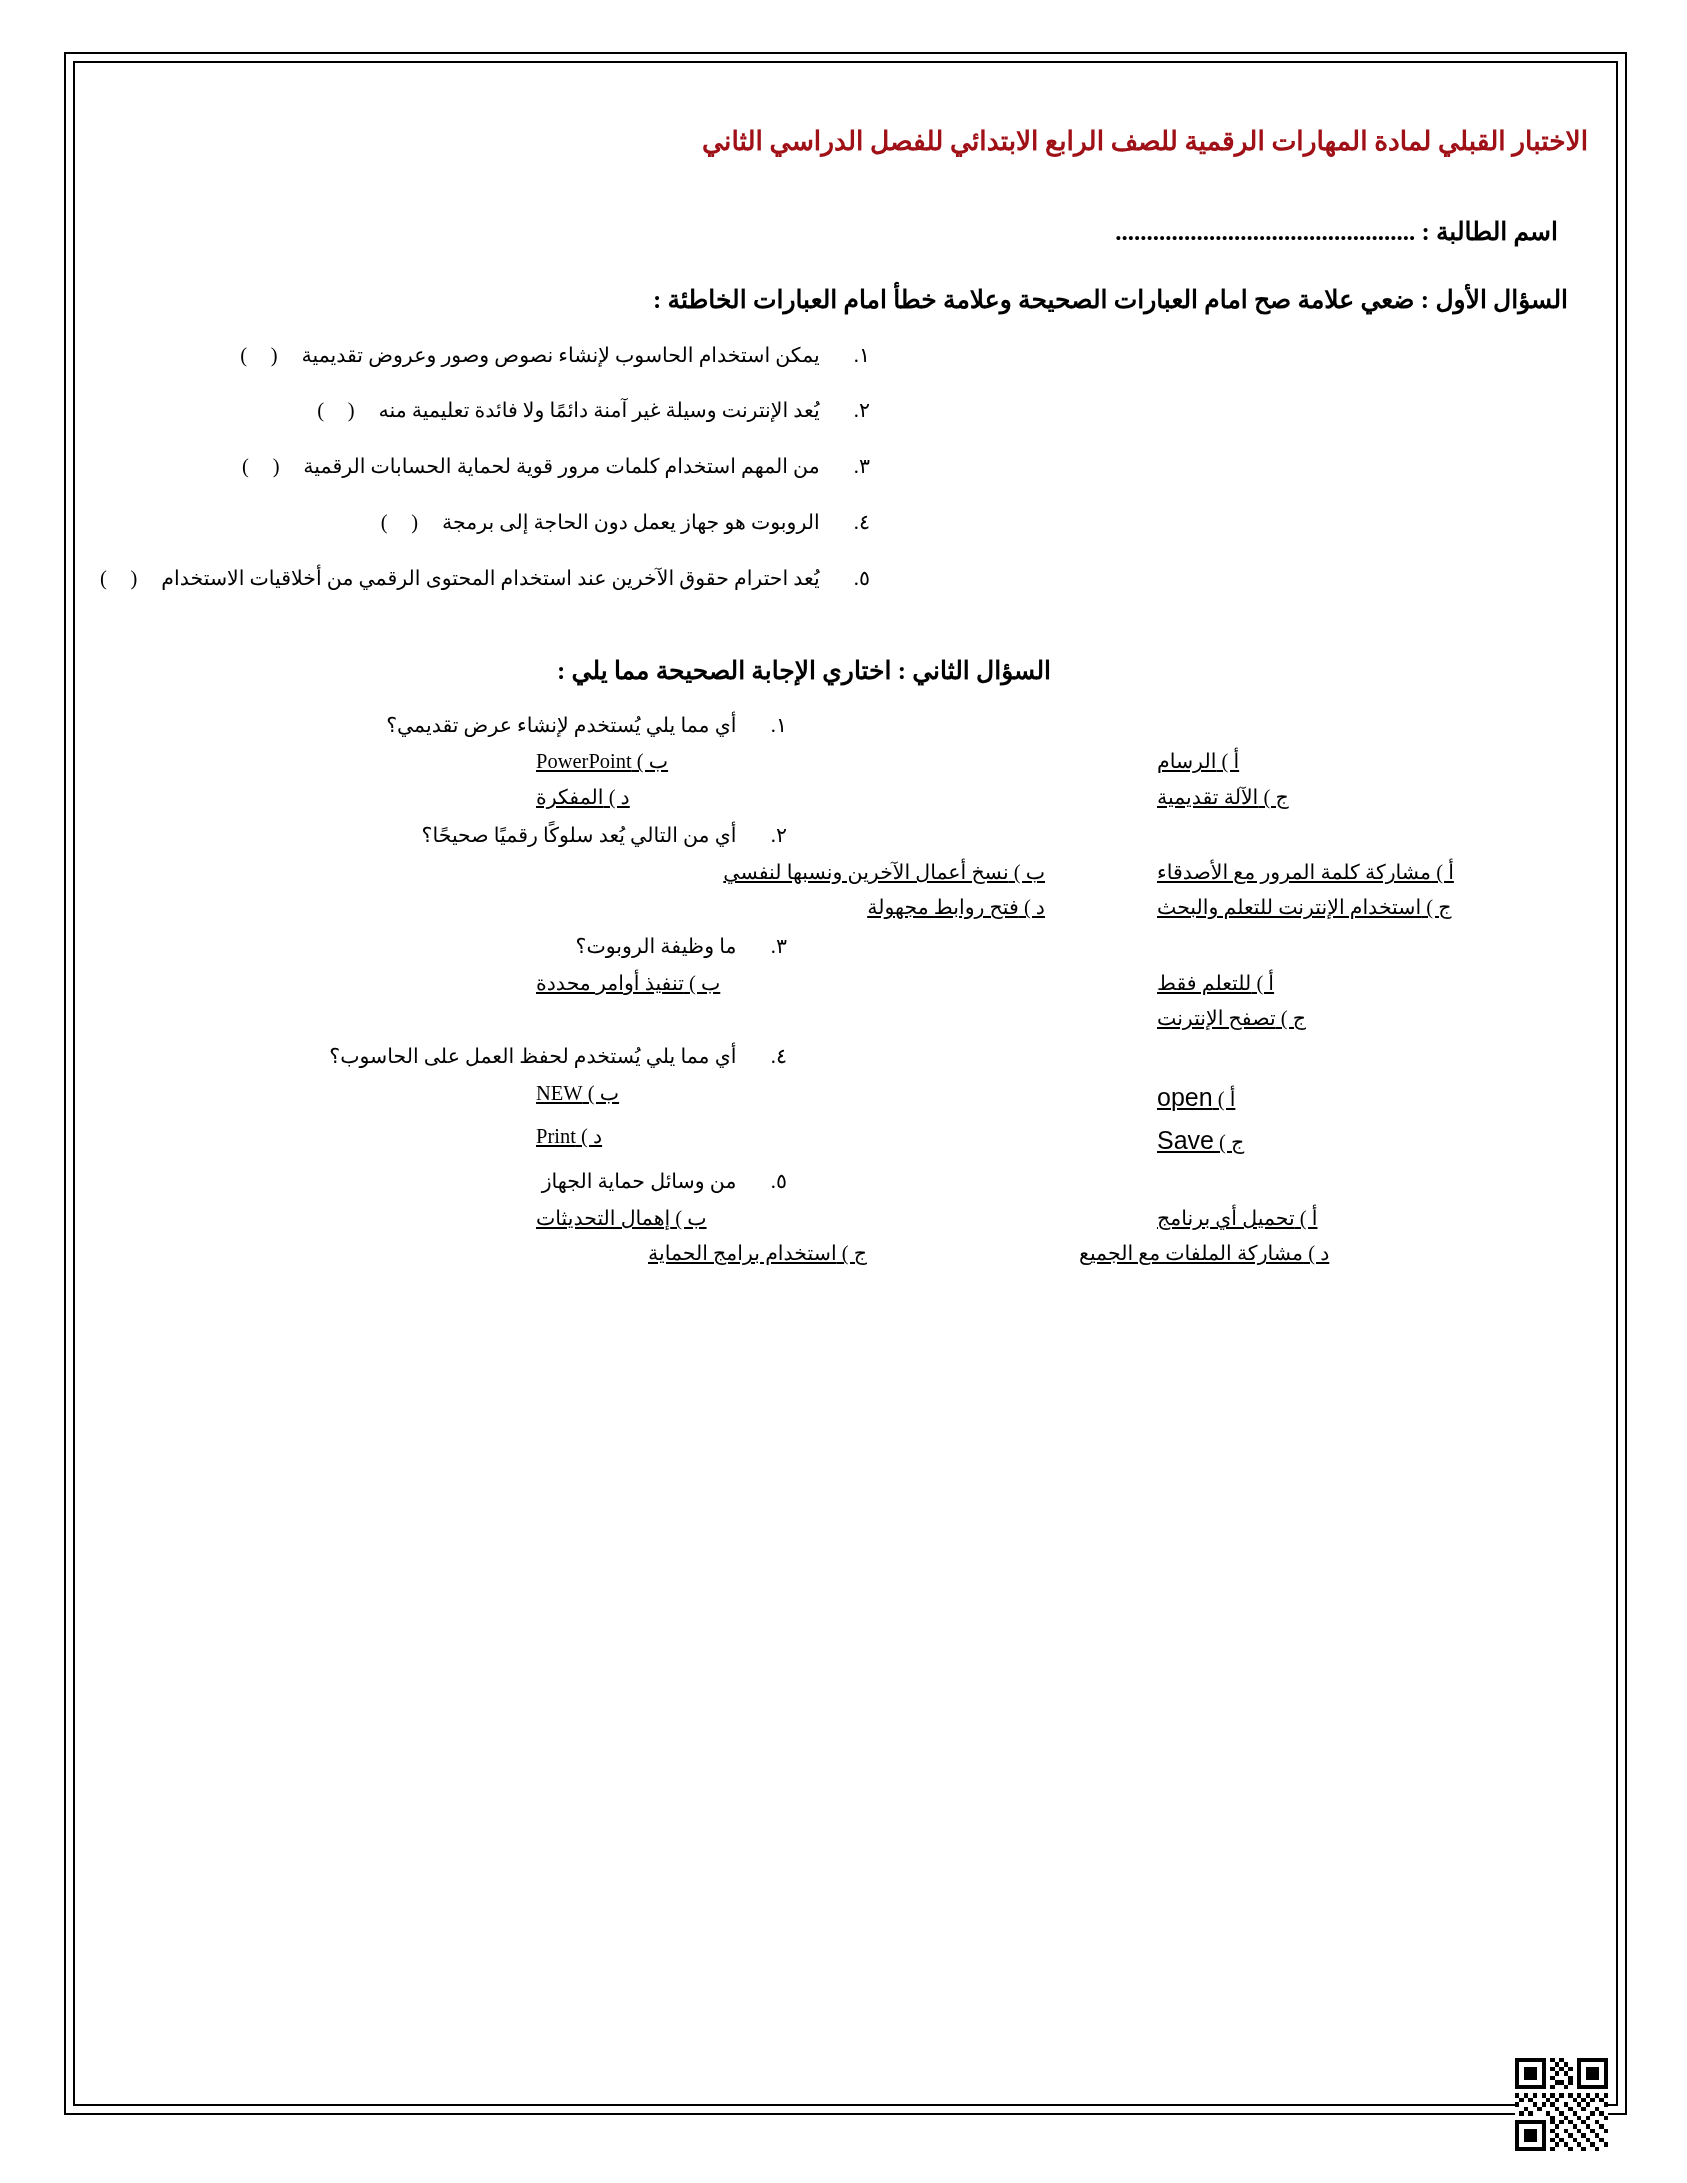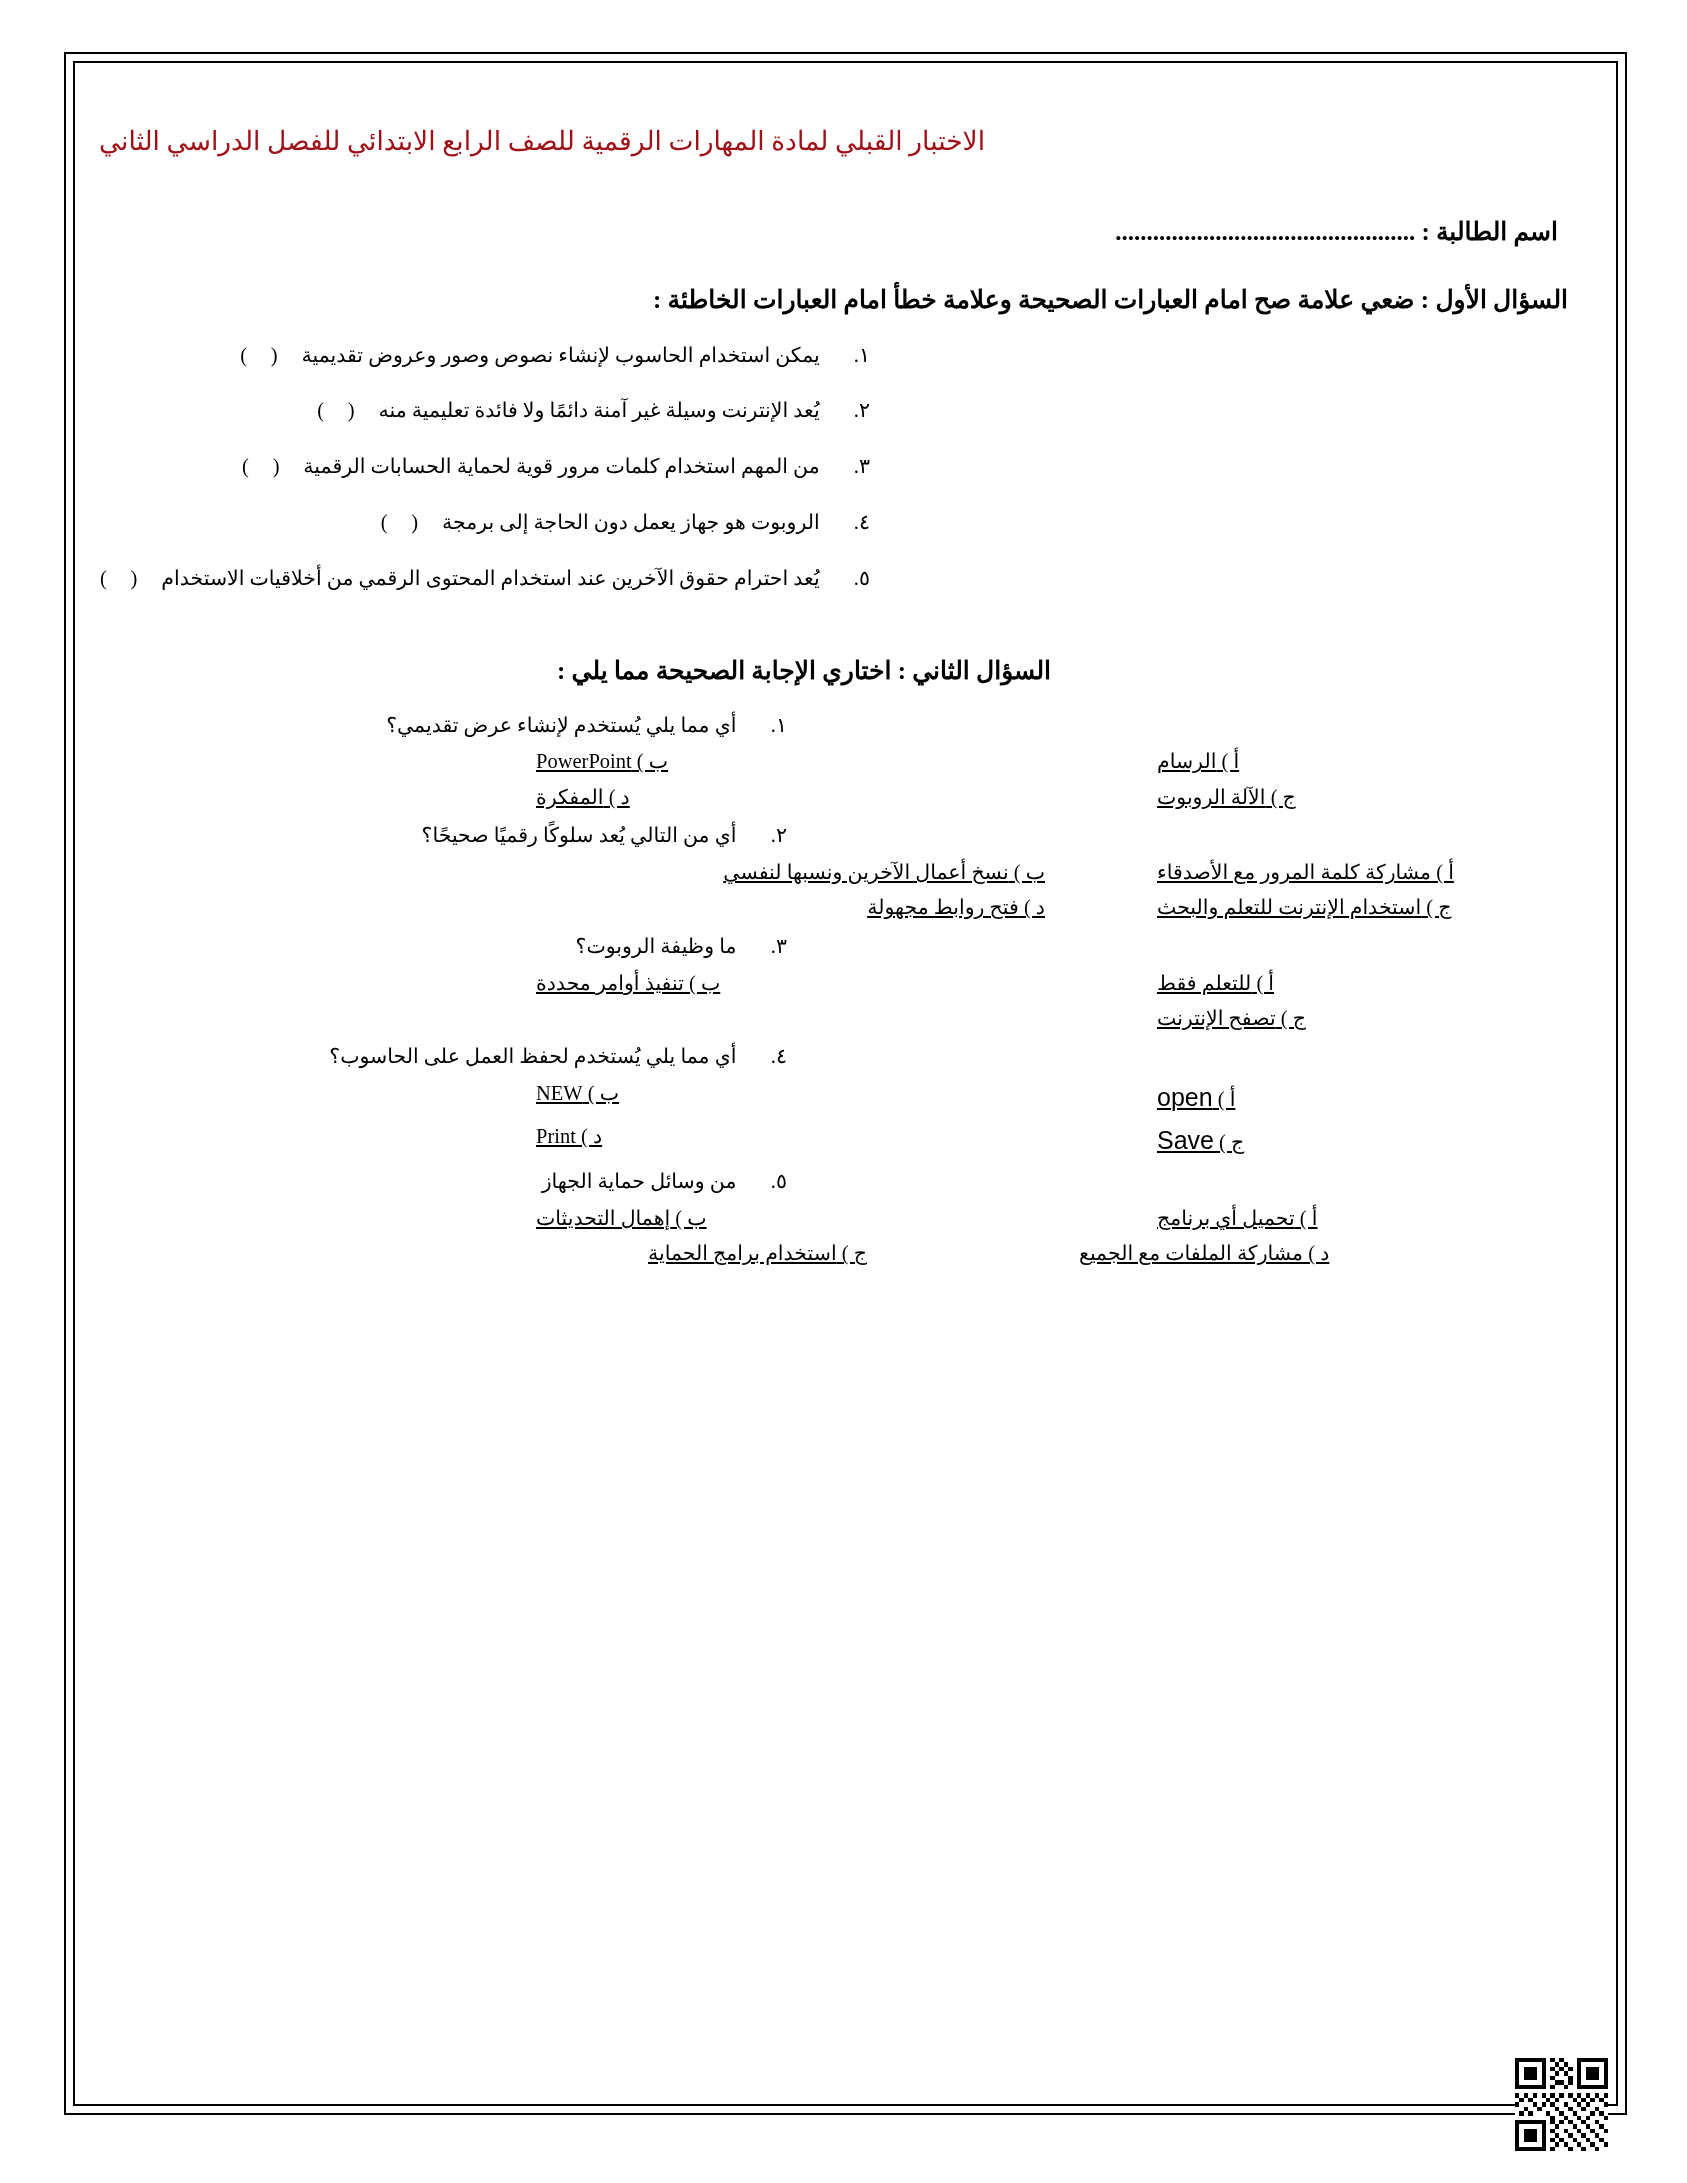--- a/index.html
+++ b/index.html
@@ -41,22 +41,22 @@
     left: 99px;
     top: 86px;
     width: 1489px;
     box-sizing: border-box;
     direction: rtl;
   }
 
   
   .doc-title {
     margin: 36px 0 0 0;
-    text-align: left;
-    font-weight: normal;
+    text-align: right;
+    font-weight: bold;
     font-size: 26.5px;
     line-height: 1.45;
     letter-spacing: 0px;
   }
 
   
   .name-row {
     margin: 54px 30px 0 0;
     text-align: right;
     font-weight: bold;
@@ -244,21 +244,21 @@
       <li class="mcq-item">
         <div class="mcq-stem">
           <span class="num">١.</span>
           <span class="txt">أي مما يلي يُستخدم لإنشاء عرض تقديمي؟</span>
         </div>
         <div class="opt-row">
           <div class="opt-col right"><span><span>أ ) </span><span>الرسام</span></span></div>
           <div class="opt-col left"><span><span>ب ) </span><span class="latin">PowerPoint</span></span></div>
         </div>
         <div class="opt-row">
-          <div class="opt-col right"><span><span>ج ) </span><span>الآلة الروبوت</span></span></div>
+          <div class="opt-col right"><span><span>ج ) </span><span>الآلة تقديمية</span></span></div>
           <div class="opt-col left"><span><span>د ) </span><span>المفكرة</span></span></div>
         </div>
       </li>
       <li class="mcq-item">
         <div class="mcq-stem">
           <span class="num">٢.</span>
           <span class="txt">أي من التالي يُعد سلوكًا رقميًا صحيحًا؟</span>
         </div>
         <div class="opt-row wide">
           <div class="opt-col right"><span><span>أ ) </span><span>مشاركة كلمة المرور مع الأصدقاء</span></span></div>

